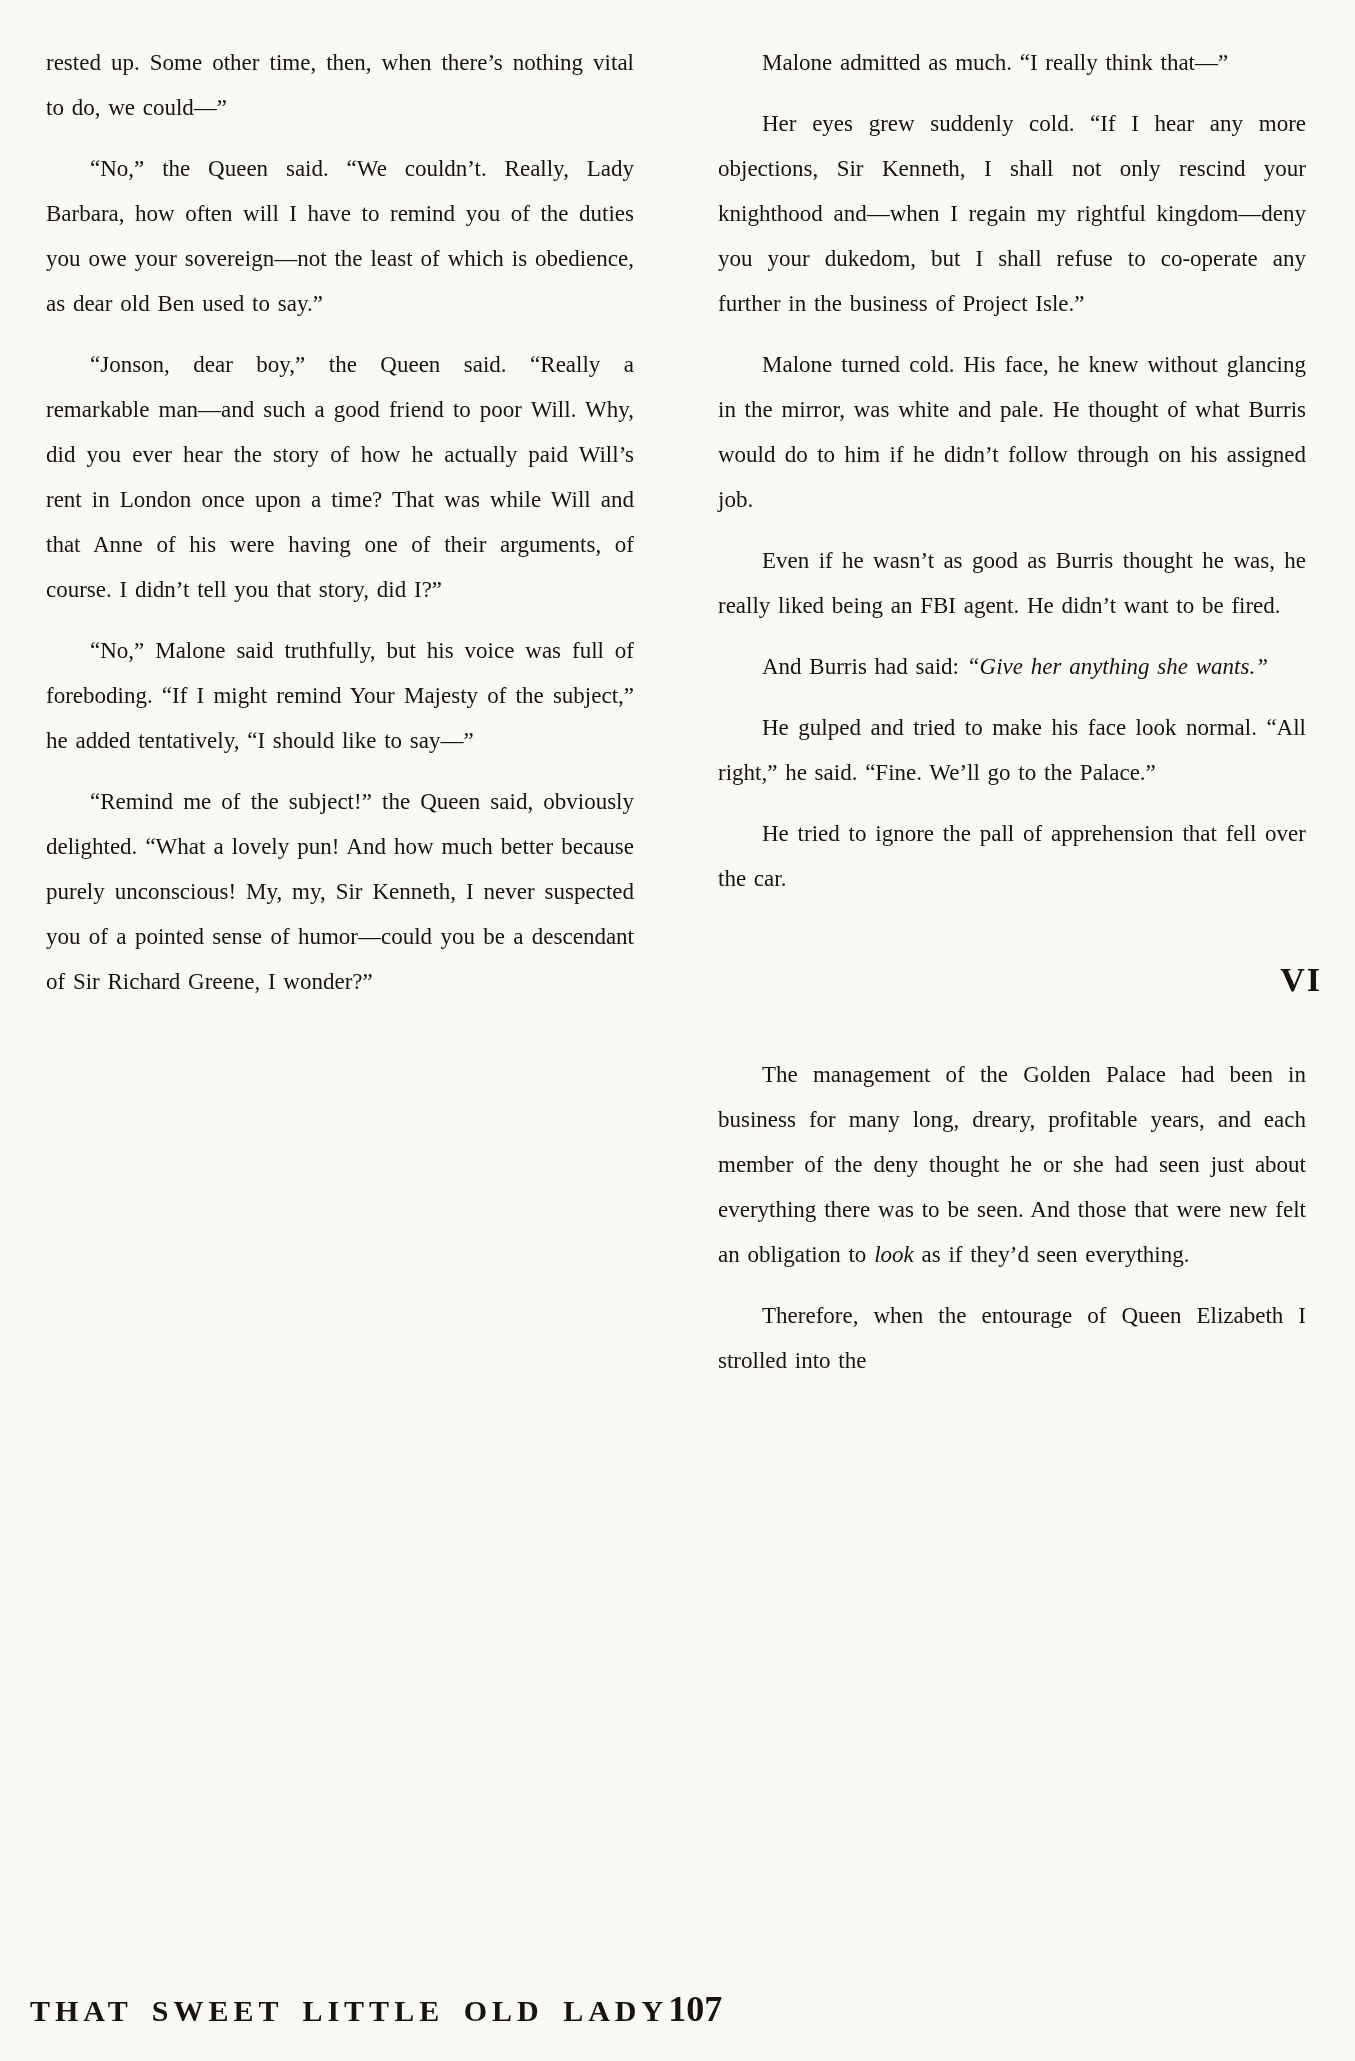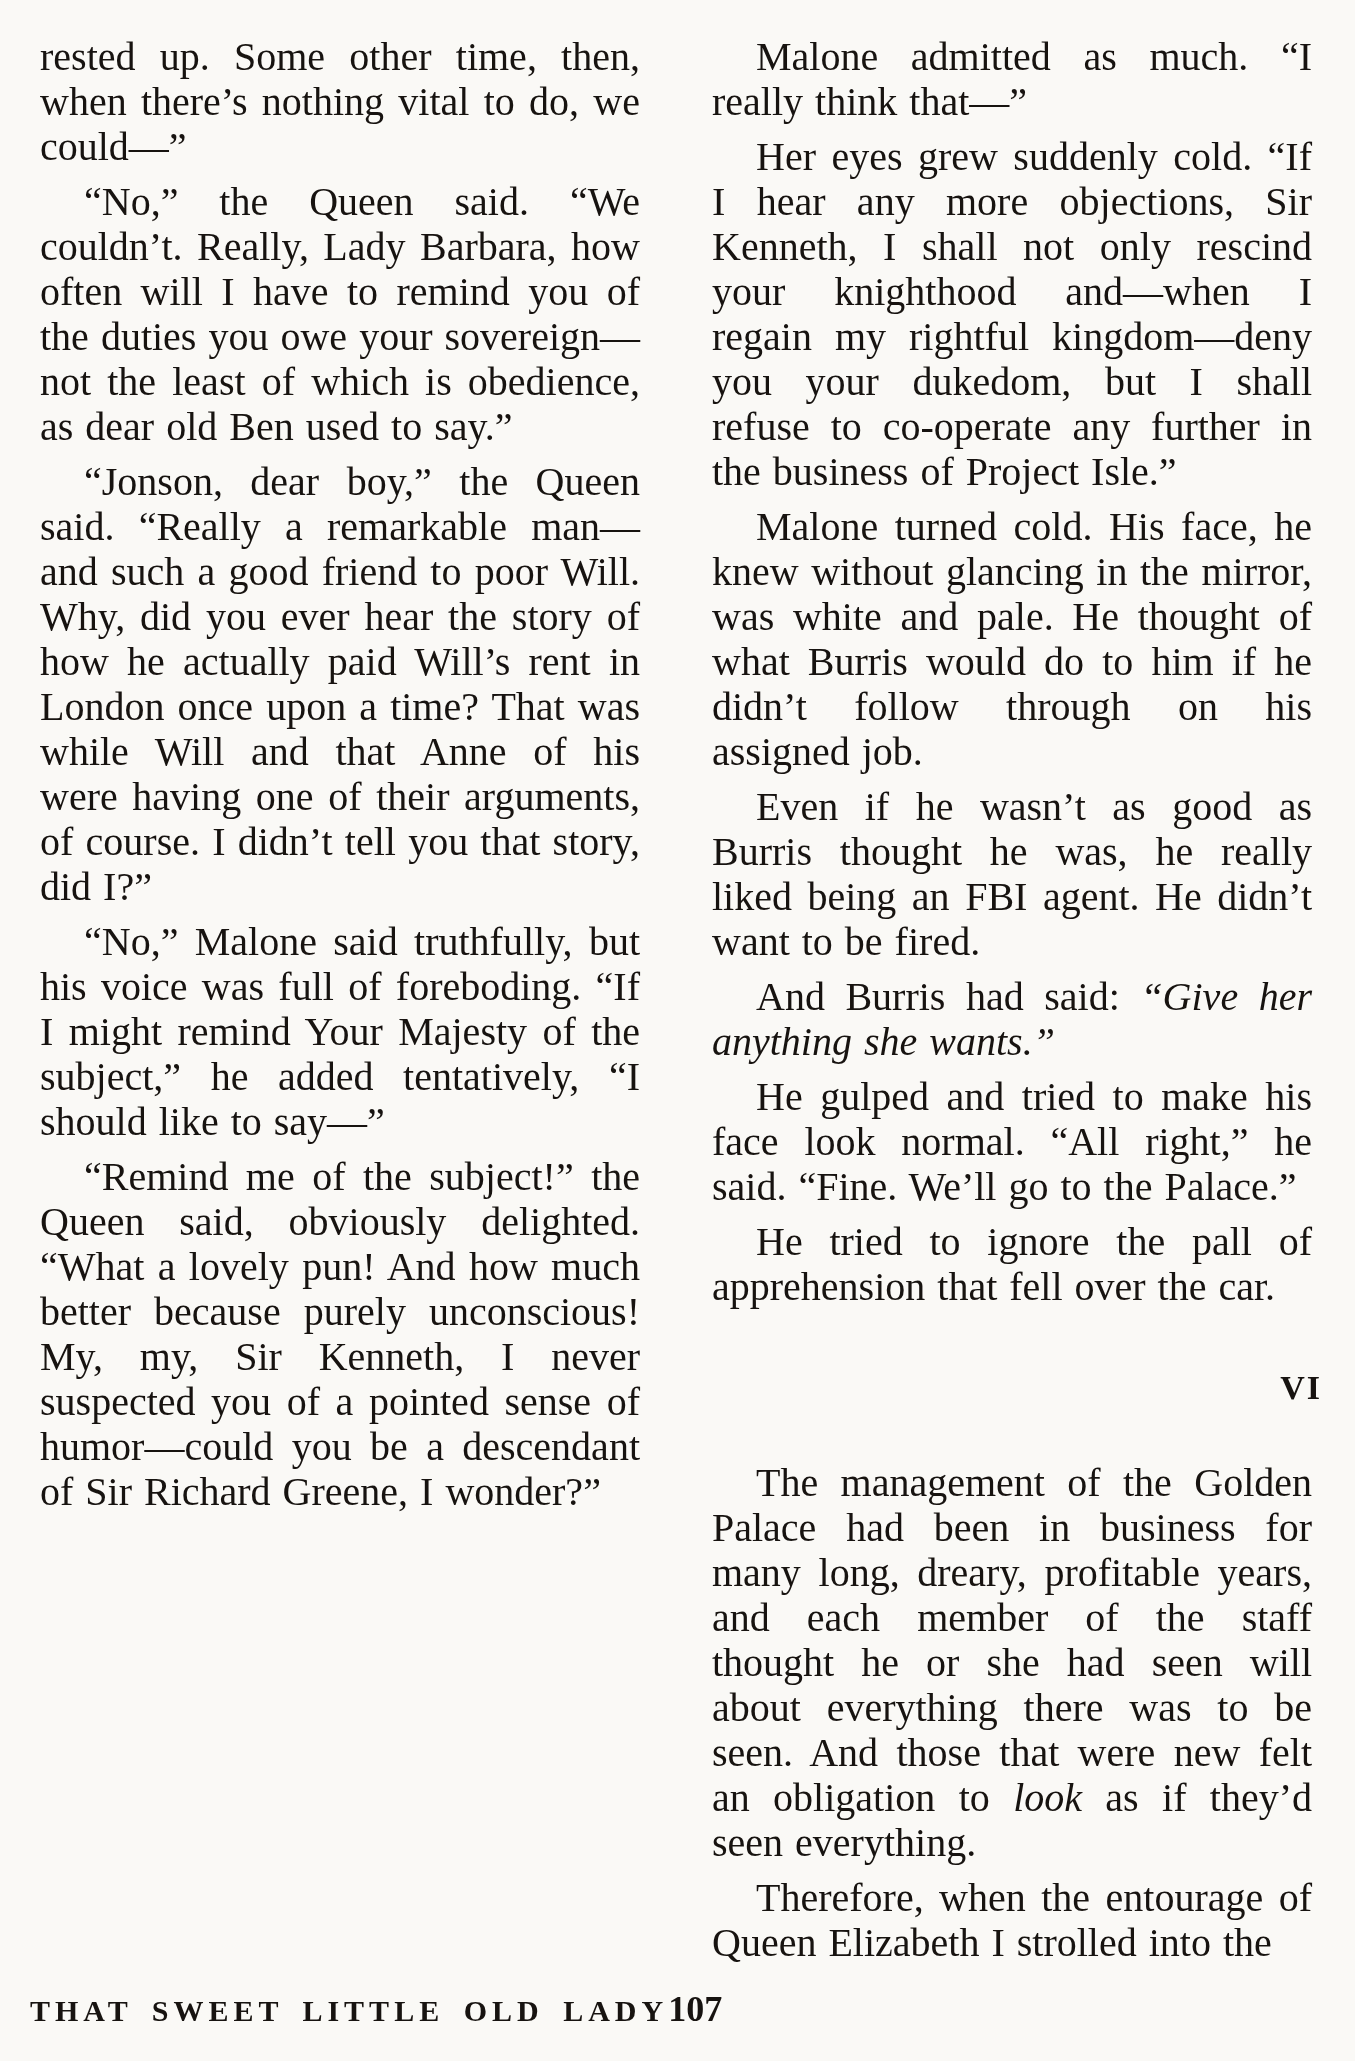--- a/index.html
+++ b/index.html
@@ -20,22 +20,22 @@
   .columns {
     display: flex;
     gap: 52px;
     padding: 24px 33px 0 30px;
   }
   .col {
     width: 620px;
     flex: 0 0 620px;
   }
   .para {
-    margin: 10px;
-    font-size: 40px;
+    margin: 16px;
+    font-size: 23px;
     line-height: 45px;
     text-align: justify;
     word-spacing: 2px;
     hyphens: none;
   }
   .para.indent { text-indent: 44px; }
   .para em { font-style: italic; }
   .section-heading {
     margin: 56px 0 50px 0;
     font-size: 34px;
@@ -80,21 +80,21 @@
           <p class="para indent"><span>Malone admitted as much. “I really think that—”</span></p>
           <p class="para indent"><span>Her eyes grew suddenly cold. “If I hear any more objections, Sir Kenneth, I shall not only rescind your knighthood and—when I regain my rightful kingdom—deny you your dukedom, but I shall refuse to co-operate any further in the business of Project Isle.”</span></p>
           <p class="para indent"><span>Malone turned cold. His face, he knew without glancing in the mirror, was white and pale. He thought of what Burris would do to him if he didn’t follow through on his assigned job.</span></p>
           <p class="para indent"><span>Even if he wasn’t as good as Burris thought he was, he really liked being an FBI agent. He didn’t want to be fired.</span></p>
           <p class="para indent"><span>And Burris had said: </span><em>“Give her anything she wants.”</em></p>
           <p class="para indent"><span>He gulped and tried to make his face look normal. “All right,” he said. “Fine. We’ll go to the Palace.”</span></p>
           <p class="para indent"><span>He tried to ignore the pall of apprehension that fell over the car.</span></p>
         </div>
       <h2 class="section-heading">VI</h2>
       <div>
-          <p class="para indent"><span>The management of the Golden Palace had been in business for many long, dreary, profitable years, and each member of the staff thought he or she had seen will about everything there was to be seen. And those that were new felt an obligation to </span><em>look</em><span> as if they’d seen everything.</span></p>
+          <p class="para indent"><span>The management of the Golden Palace had been in business for many long, dreary, profitable years, and each member of the deny thought he or she had seen just about everything there was to be seen. And those that were new felt an obligation to </span><em>look</em><span> as if they’d seen everything.</span></p>
           <p class="para indent"><span>Therefore, when the entourage of Queen Elizabeth I strolled into the</span></p>
         </div>
     </div>
   </div>
 
   <div class="footer">
     <span class="running-title">THAT SWEET LITTLE OLD LADY</span>
     <span class="page-number">107</span>
   </div>
 </div>

